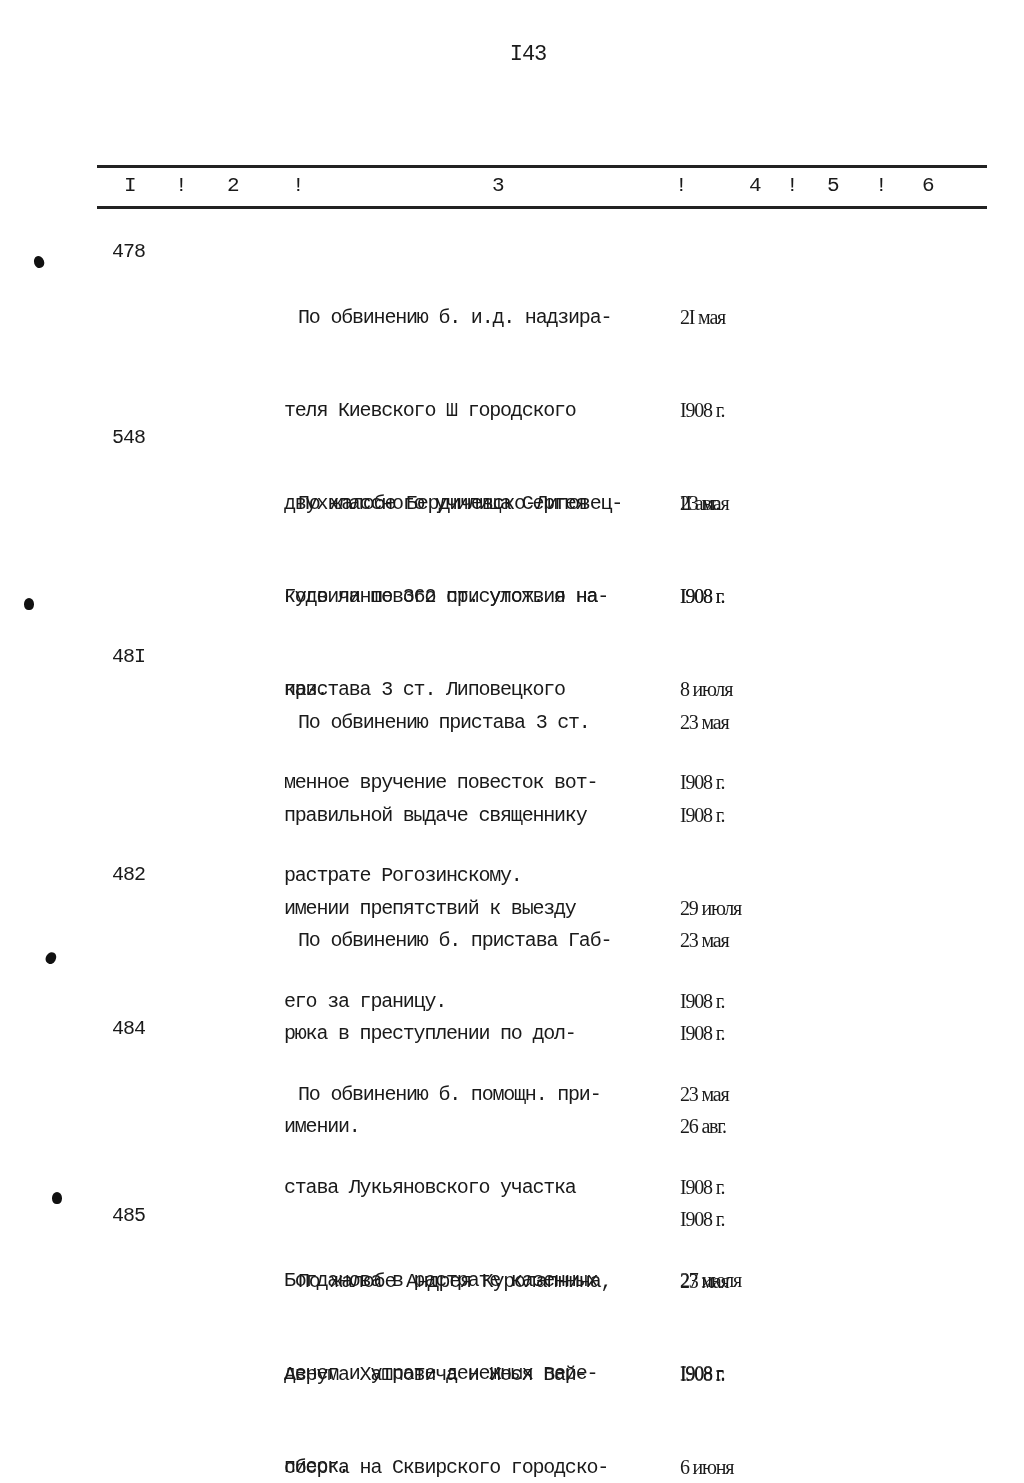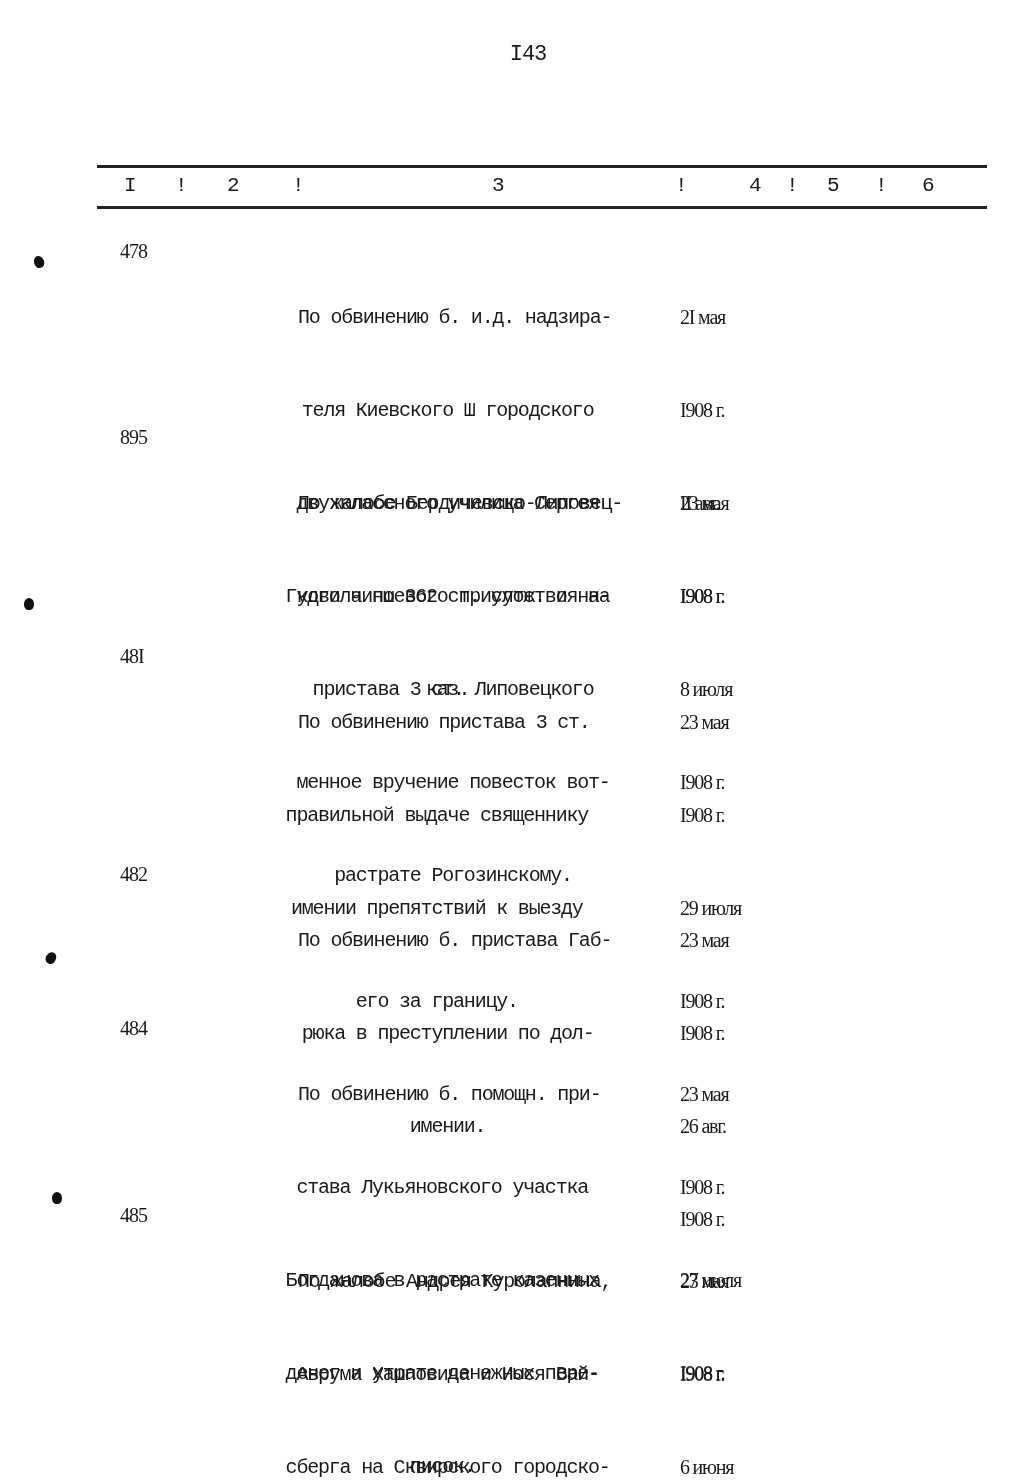--- a/index.html
+++ b/index.html
@@ -18,28 +18,28 @@
   }
   .rule.top { top: 165px; }
   .rule.bottom { top: 206px; }
   .header-row {
     position: absolute; top: 172px; left: 0; width: 1024px; height: 30px;
     font-family: "Liberation Mono", "DejaVu Sans Mono", monospace; font-size: 21px;
   }
   .header-row span { position: absolute; top: 2px; }
   .entry { position: absolute; left: 0; width: 1024px; }
   .entry .num {
-    position: absolute; left: 120px; top: 0;
-    font-family: Liberation Serif, serif; font-size: 20px;
+    position: absolute; left: 112px; top: 0;
+    font-family: Liberation Mono, monospace; font-size: 20px;
     letter-spacing: -1px;
   }
   .entry .desc {
     position: absolute; left: 284px; top: 0;
     font-family: "Liberation Mono", "DejaVu Sans Mono", monospace; font-size: 20px;
-    line-height: 31px; letter-spacing: -1.2px; white-space: pre; text-align: center;
+    line-height: 31px; letter-spacing: -1.2px; white-space: pre;
   }
   .entry .dates {
     position: absolute; left: 680px; top: 0;
     font-family: Liberation Serif, serif; font-size: 20px;
     line-height: 31px; letter-spacing: -1.2px; white-space: pre;
   }
   .line { display: block; height: 31px; }
   .punch {
     position: absolute; width: 10px; height: 12px; background: #111;
     border-radius: 50% 50% 45% 45%;
@@ -77,21 +77,21 @@
   </div>
   <div class="dates">
     <span class="line">2I мая</span>
     <span class="line">I908 г.</span>
     <span class="line">II авг.</span>
     <span class="line">I908 г.</span>
   </div>
 </div>
 
 <div class="entry" style="top:426px">
-  <div class="num">895</div>
+  <div class="num">548</div>
   <div class="desc">
     <span class="line" style="padding-left:14px">По жалобе Бердичевско-Липовец-</span>
     <span class="line">кого чиншевого присутствия на</span>
     <span class="line">пристава 3 ст. Липовецкого</span>
     <span class="line">менное вручение повесток вот-</span>
     <span class="line">растрате Рогозинскому.</span>
   </div>
   <div class="dates">
     <span class="line">23 мая</span>
     <span class="line">I908 г.</span>

